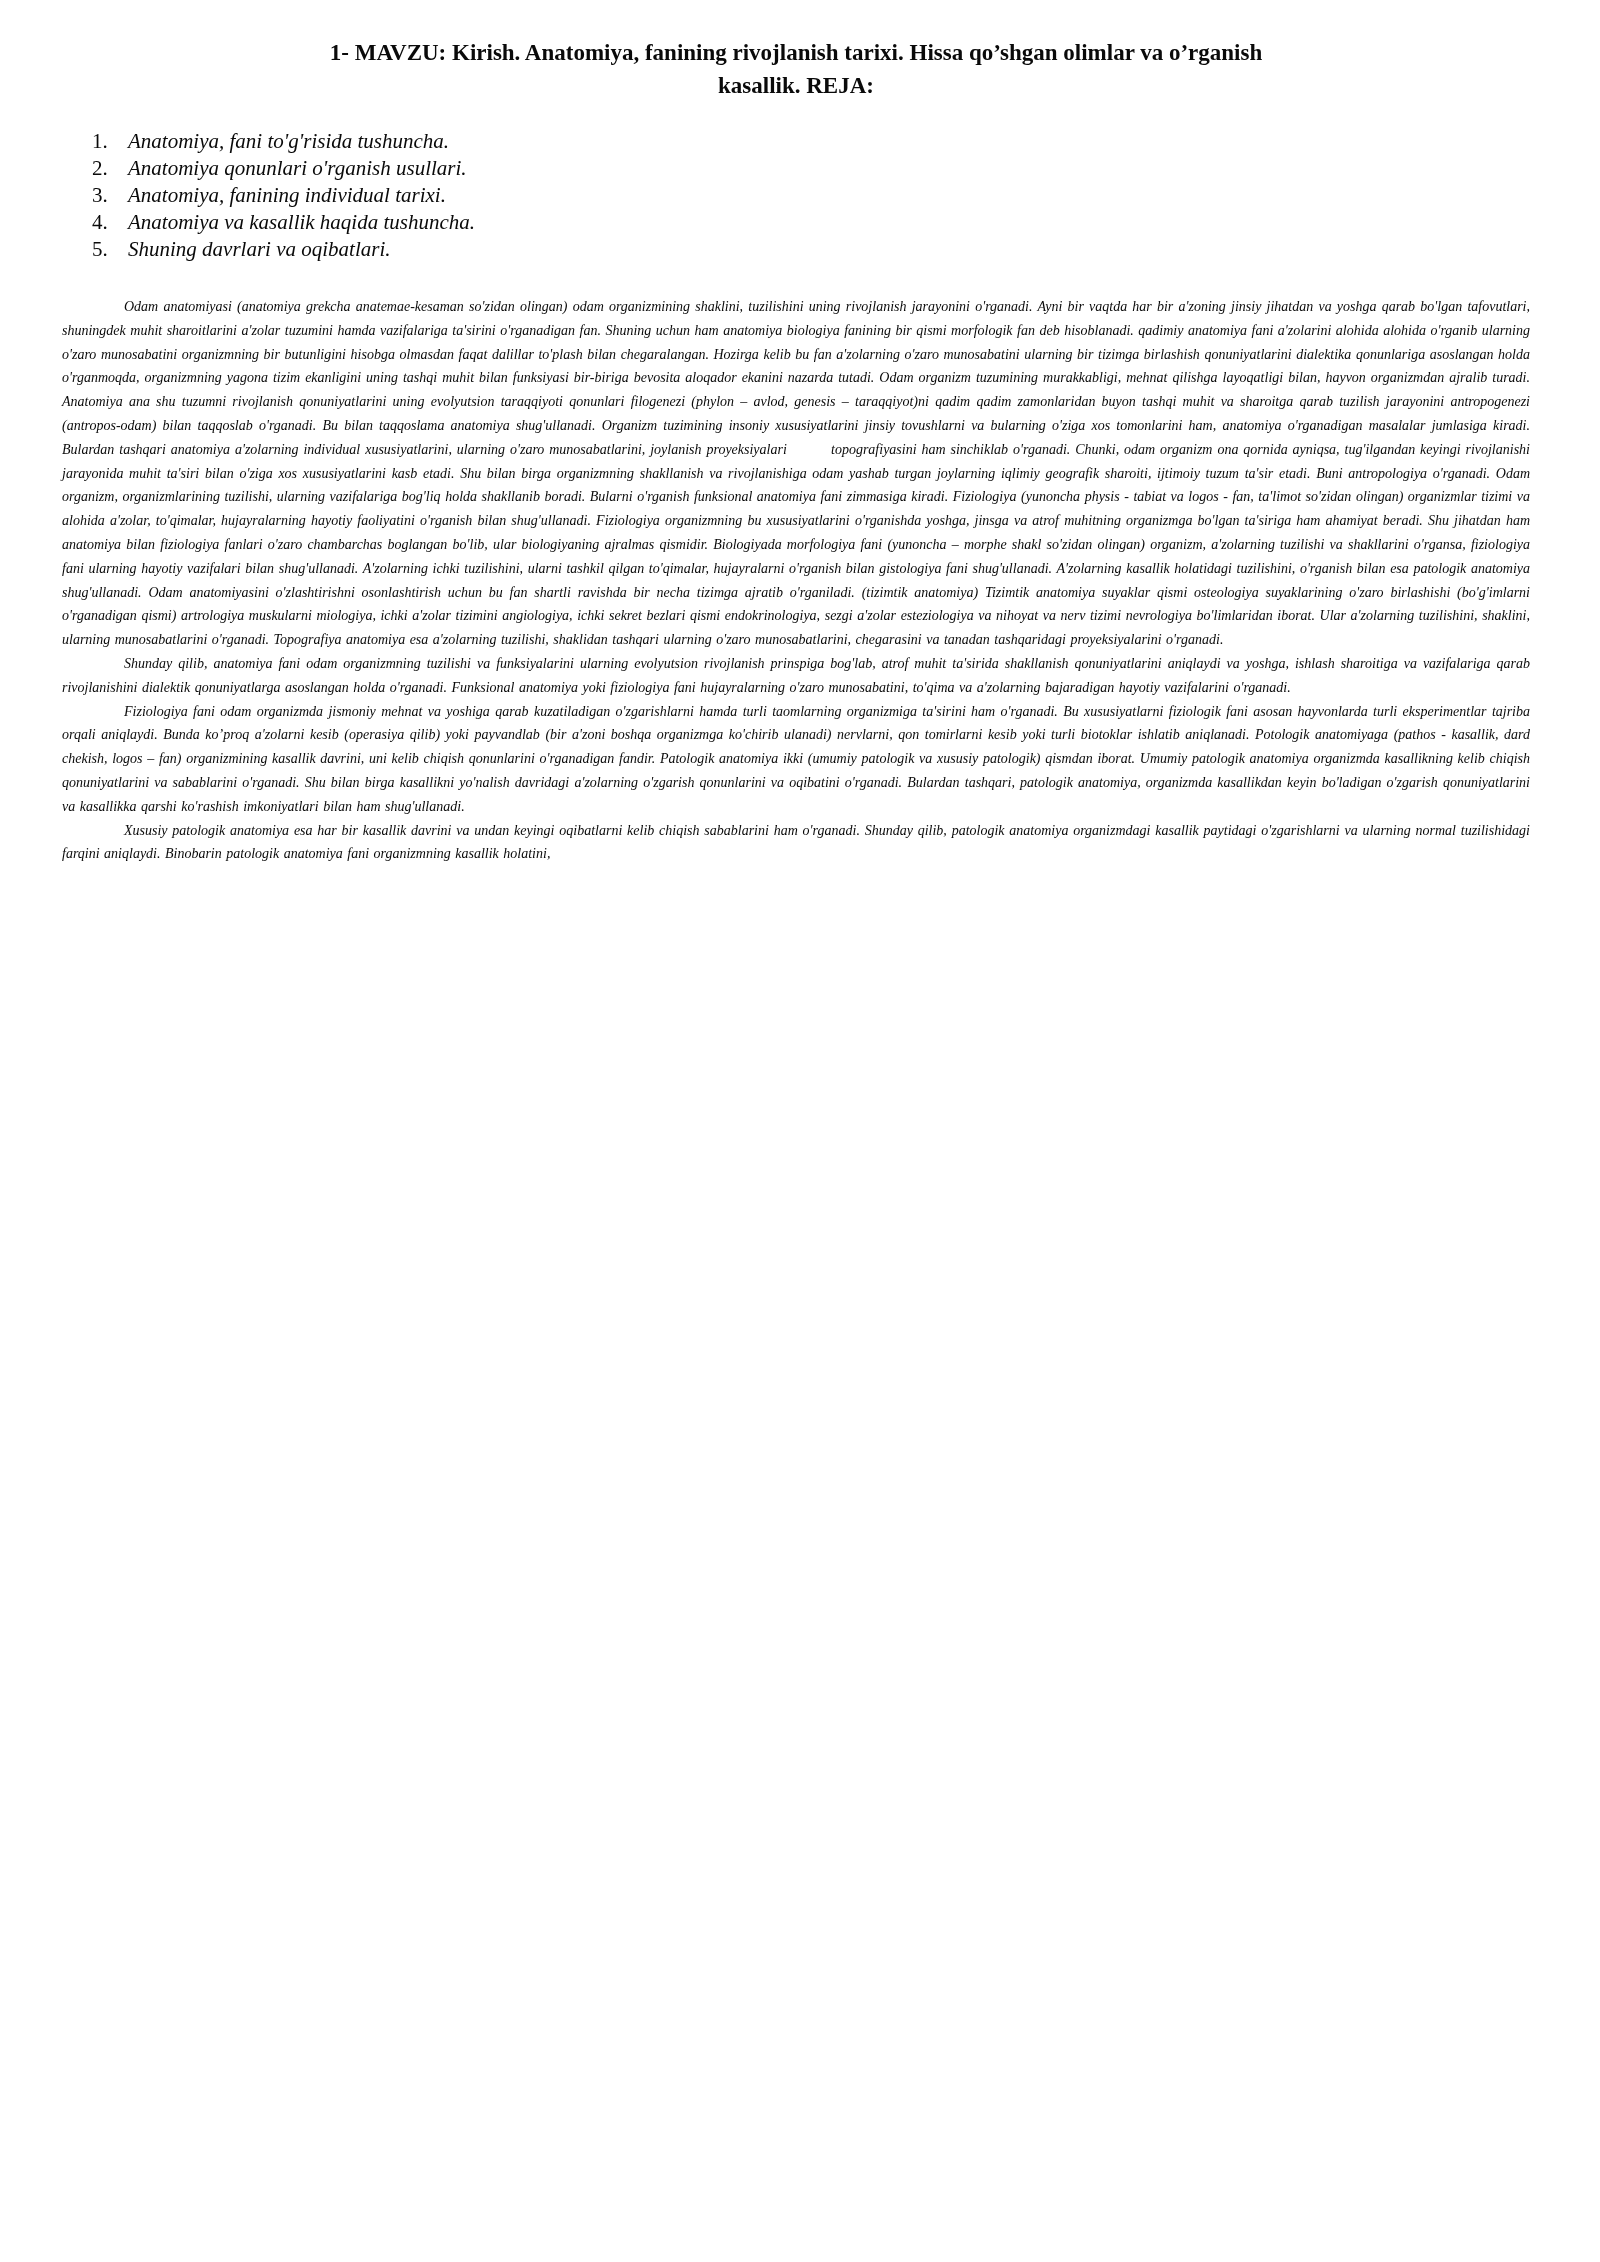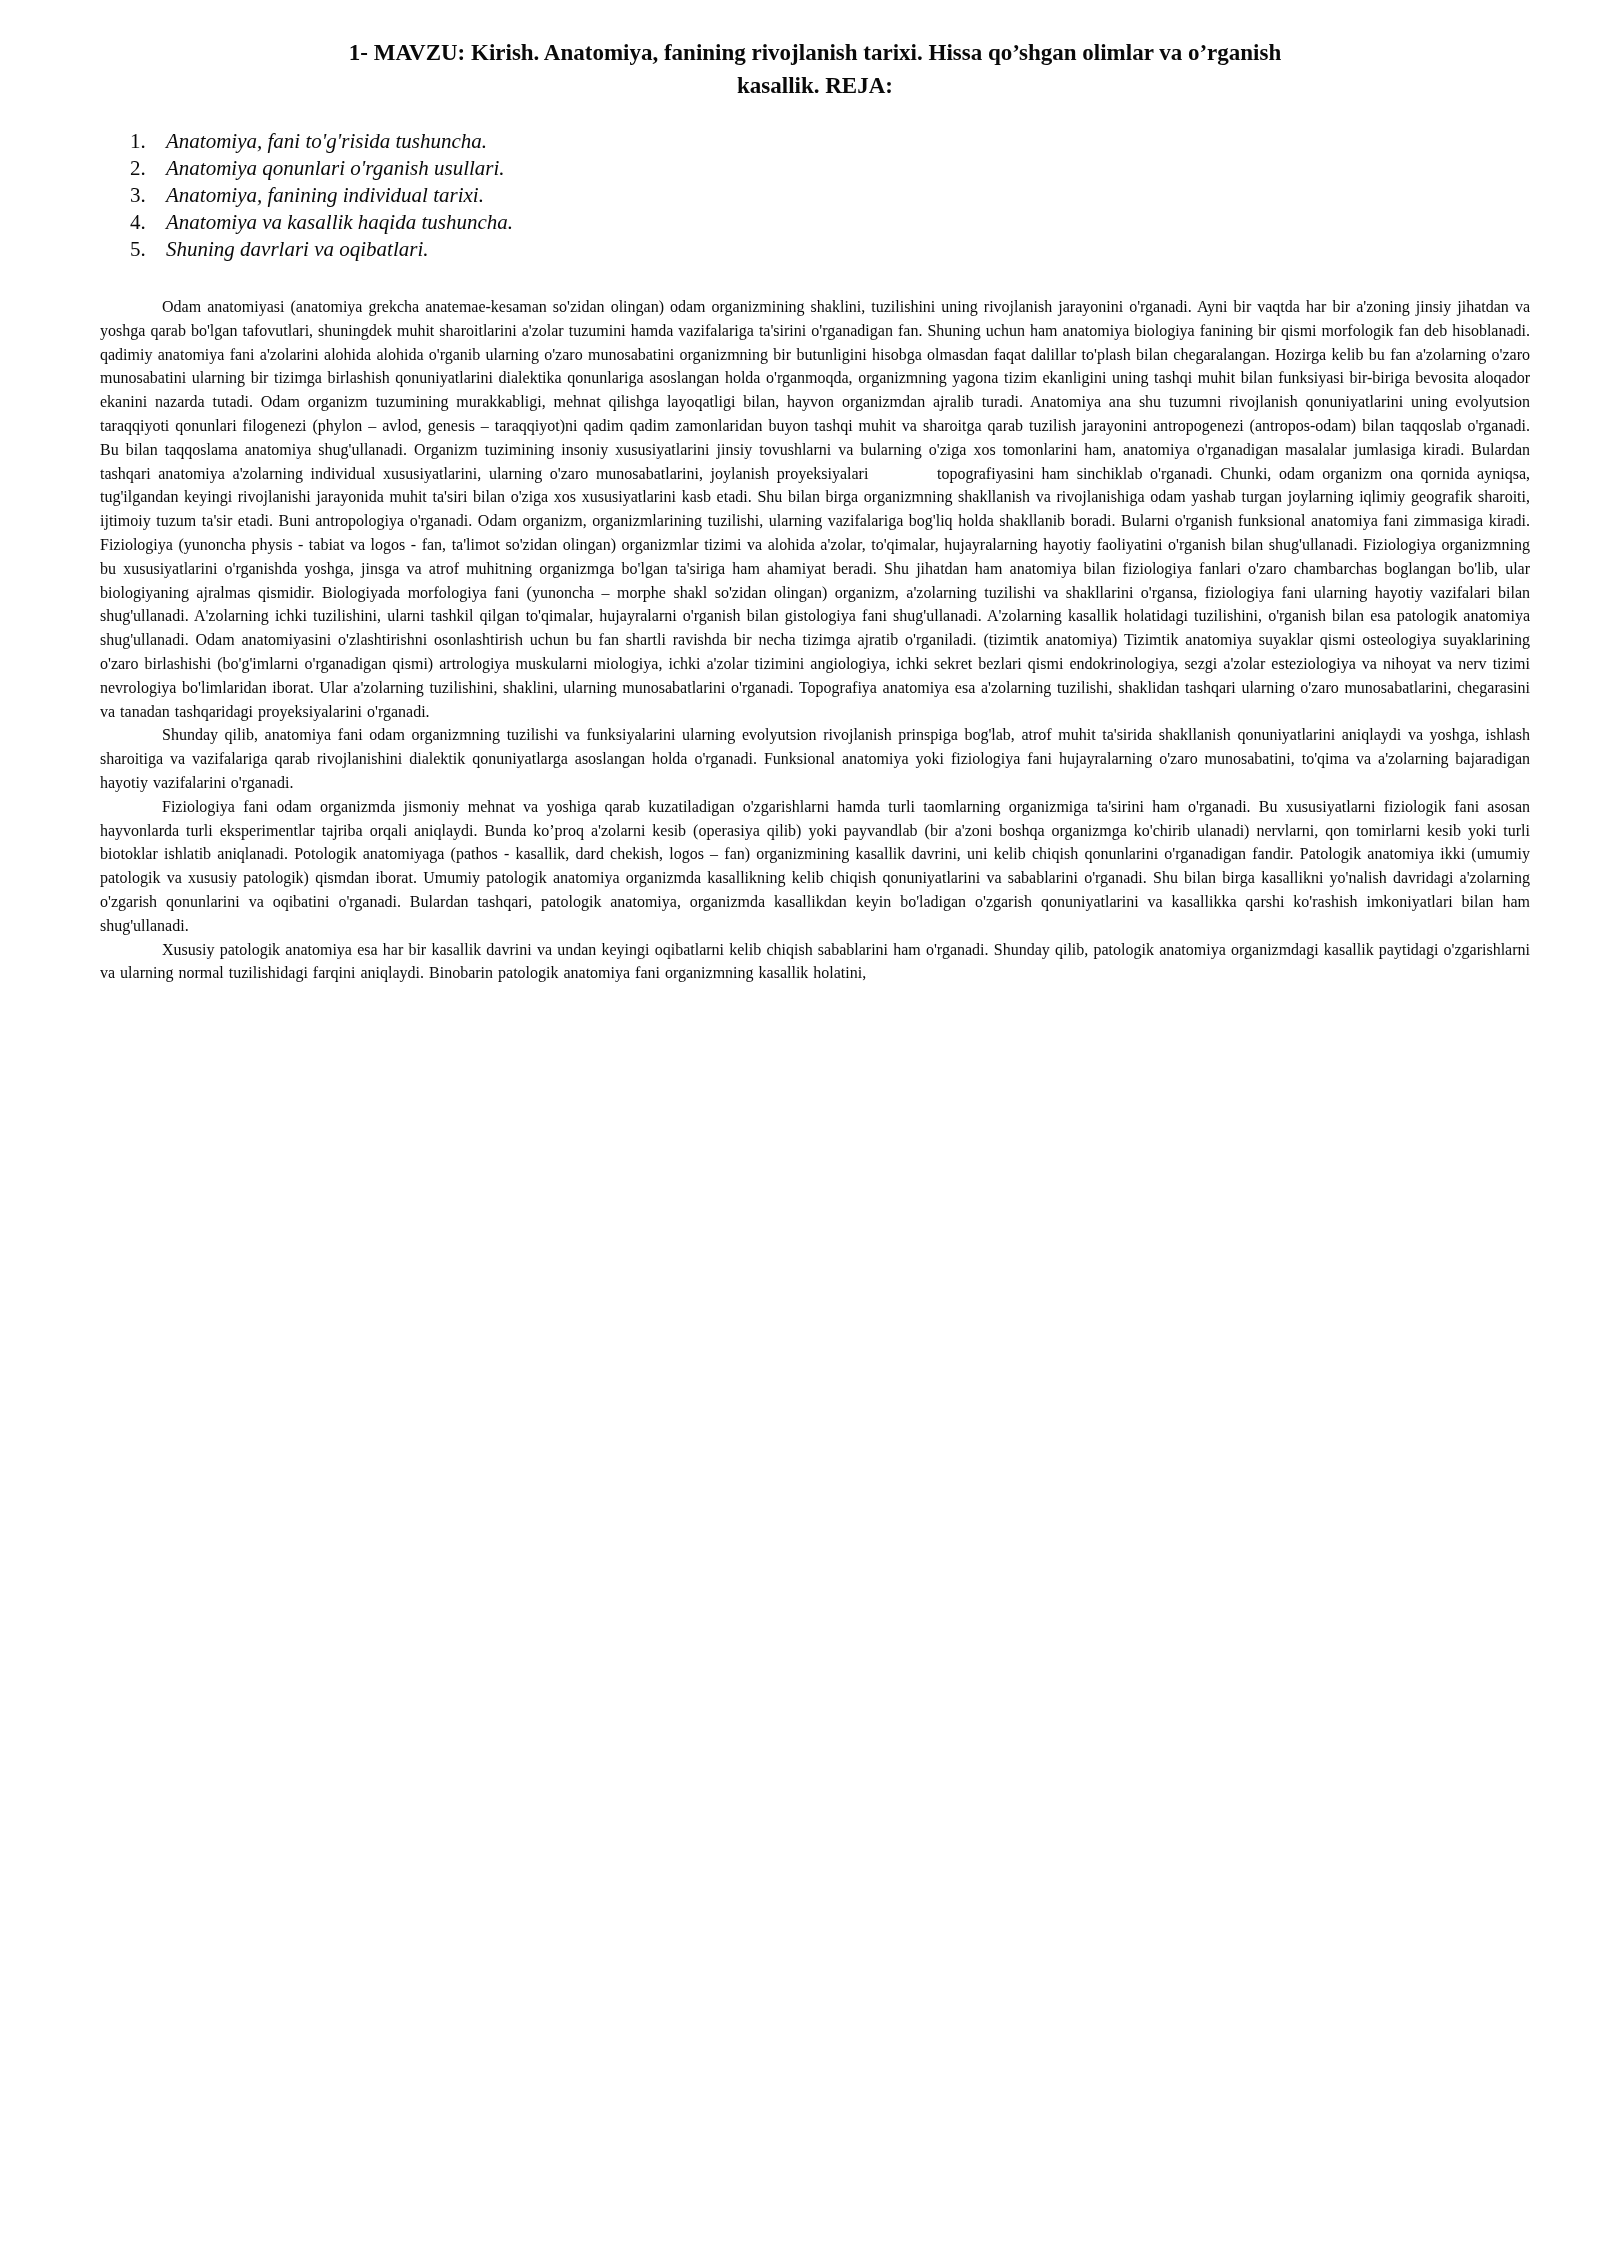--- a/index.html
+++ b/index.html
@@ -5,21 +5,21 @@
   * { box-sizing: border-box; }
   html, body {
     margin: 0;
     padding: 0;
     background: #ffffff;
   }
   .page {
     width: 1600px;
     min-height: 2262px;
     margin: 0 auto;
-    padding: 36px 70px 60px 100px;
+    padding: 36px 70px 60px 62px;
     background: #ffffff;
     color: #0a0a0a;
     font-family: "Liberation Serif", "DejaVu Serif", serif;
   }
   .doc-title {
     margin: 0 auto 26px auto;
     font-size: 23px;
     font-weight: 700;
     text-align: center;
     line-height: 33px;
@@ -37,25 +37,26 @@
   }
   .reja-num {
     flex: 0 0 36px;
   }
   .reja-text {
     flex: 1;
     font-style: italic;
   }
   .body-text p {
     margin: 0;
-    font-size: 16px;
+    font-size: 14px;
     line-height: 23.8px;
     text-align: justify;
     text-indent: 62px;
     word-spacing: 1px;
+    font-style: italic;
   }
 </style>
 </head>
 <body>
 
 <div class="page">
 
   <h1 class="doc-title">
     <span class="title-line">1- MAVZU: Kirish. Anatomiya, fanining rivojlanish tarixi. Hissa qo’shgan olimlar va o’rganish</span>
     <span class="title-line">kasallik. REJA:</span>

